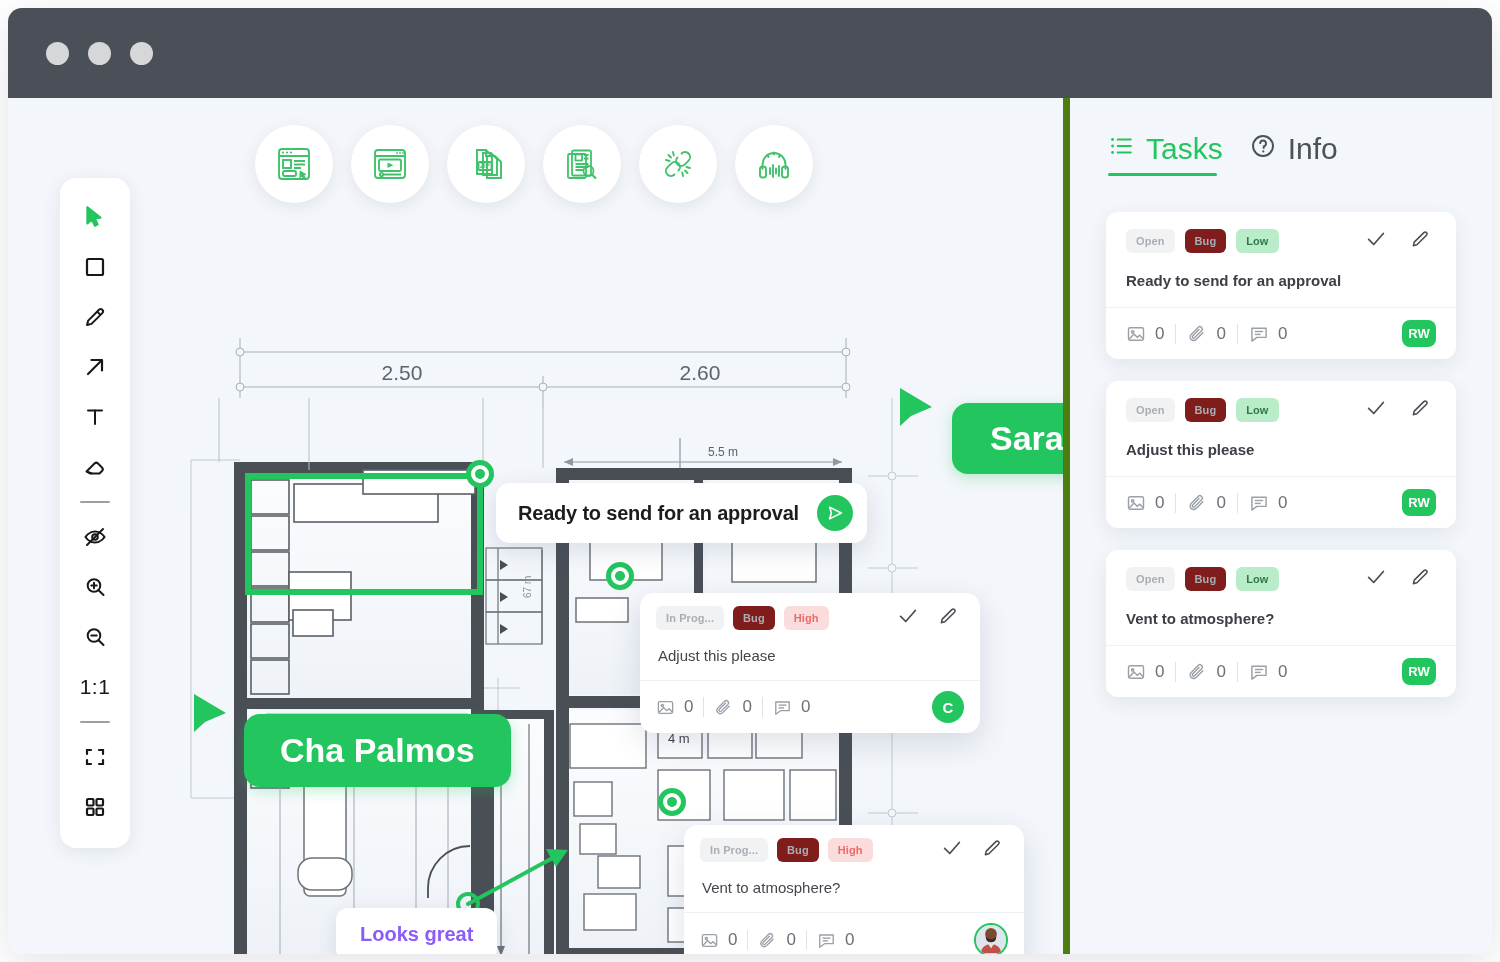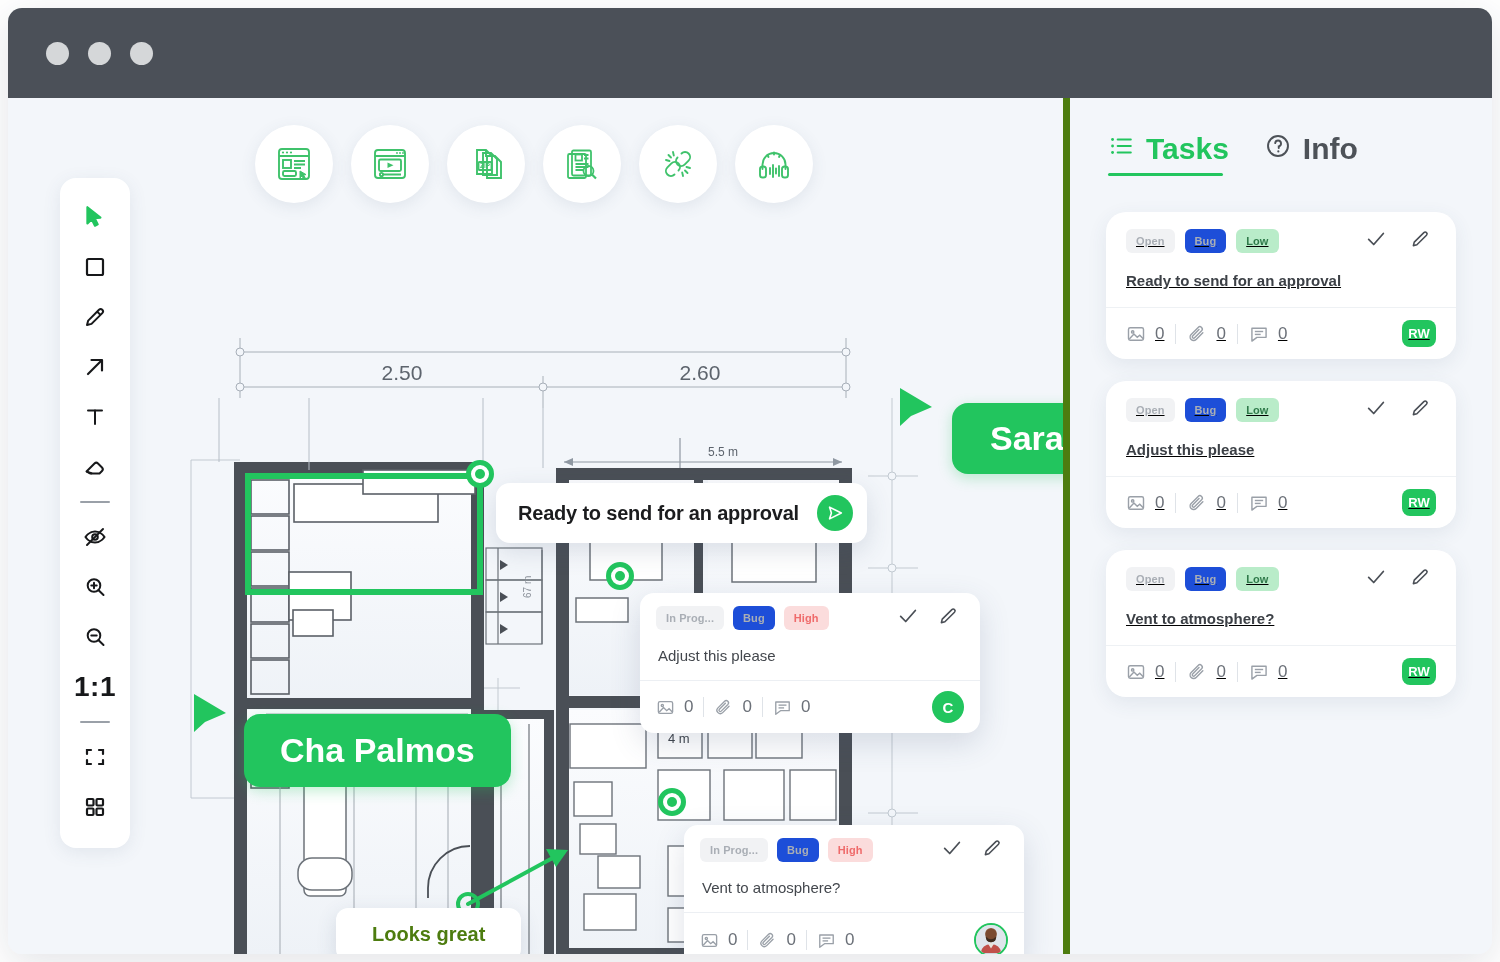--- a/index.html
+++ b/index.html
@@ -184,24 +184,24 @@
     cursor: pointer;
     flex: 0 0 auto;
   }
 
   
   .note-tag {
     position: absolute;
     background: #fff;
     border-radius: 12px;
     box-shadow: 0 6px 20px rgba(60,80,110,.15);
-    padding: 15px 36px;
+    padding: 15px 24px;
     font-size: 20px;
     font-weight: 600;
-    color: #4d7c0f;
+    color: #8b5cf6;
     z-index: 19;
   }
 
   
   .comment-card {
     position: absolute;
     background: #ffffff;
     border-radius: 14px;
     box-shadow: 0 10px 30px rgba(60,80,110,.17);
     width: 340px;
@@ -235,21 +235,21 @@
   }
 
   .chip {
     font-size: 11px;
     font-weight: 700;
     padding: 6px 10px;
     border-radius: 6px;
     letter-spacing: .1px;
   }
   .chip-status { background:#f1f2f4; color:#a9aeb5; }
-  .chip-type   { background:#1d4ed8; color:#a9aeb5; }
+  .chip-type   { background:#7f1d1d; color:#a9aeb5; }
   .chip-prio-high { background:#fbdcdc; color:#ef6b6b; }
   .chip-prio-low  { background:#b9ecc9; color:#2f7a4a; }
 
   .metric {
     display:flex; align-items:center; gap:9px;
     color:#8b9098;
     font-size:17px;
   }
   .metric .num { color:#6b7078; font-weight:500; }
   .metric-div { width:1px; height:20px; background:#dfe3e8; }
@@ -274,23 +274,22 @@
     border:2px solid #22c55e;
     overflow:hidden;
     background:#cfd6de;
     display:flex;align-items:flex-end;justify-content:center;
   }
 
   
   .tabs {
     display:flex;
     align-items:flex-end;
-    gap: 36px;
+    gap: 27px;
     padding: 34px 0 0 38px;
-    font-weight: bold;
   }
   .tab {
     display:flex; align-items:center; gap:12px;
     font-size: 30px;
     color:#4d5258;
     cursor:pointer;
     padding-bottom: 10px;
     position: relative;
   }
   .tab.active { color:#22c55e; }
@@ -302,23 +301,22 @@
     border-radius:2px;
   }
   .task-list {
     padding: 36px 36px 0 36px;
     display:flex;
     flex-direction:column;
     gap: 22px;
   }
   .task-card {
     background:#fff;
-    border-radius:20px;
+    border-radius:12px;
     box-shadow:0 6px 20px rgba(60,80,110,.09);
-    text-decoration:underline;
   }
   .tc-head { display:flex; align-items:center; padding:16px 20px 10px; gap:10px; }
   .tc-actions { margin-left:auto; display:flex; align-items:center; gap:22px; padding-right:6px; }
   .tc-title { padding:8px 20px 18px; font-size:15px; font-weight:600; color:#3c4046; }
   .tc-foot { border-top:1px solid #eef1f4; display:flex; align-items:center; padding:12px 20px; gap:11px; }
 
   .ico { display:block; }
 </style>
 </head>
 <body>
@@ -647,21 +645,21 @@
           </svg>
         </div>
         <div class="tool-btn">
           <svg width="24" height="24" viewBox="0 0 24 24" fill="none" stroke="#17181a" stroke-width="2" stroke-linecap="round">
             <circle cx="11" cy="10.5" r="6.3"></circle>
             <line x1="15.6" y1="15.2" x2="20.5" y2="20"></line>
             <line x1="8.3" y1="10.5" x2="13.7" y2="10.5"></line>
           </svg>
         </div>
         <div class="tool-btn">
-          <span style="font-size:28px;font-weight:700;letter-spacing:.5px;">1:1</span>
+          <span style="font-size:21px;font-weight:400;letter-spacing:.5px;">1:1</span>
         </div>
         <div class="tool-sep"></div>
         <div class="tool-btn">
           <svg width="24" height="24" viewBox="0 0 24 24" fill="none" stroke="#17181a" stroke-width="2.2" stroke-linecap="round">
             <path d="M4 9 V5 h4"></path>
               <path d="M20 9 V5 h-4"></path>
             <path d="M4 15 v4 h4"></path>
               <path d="M20 15 v4 h-4"></path>
           </svg>
         </div>

